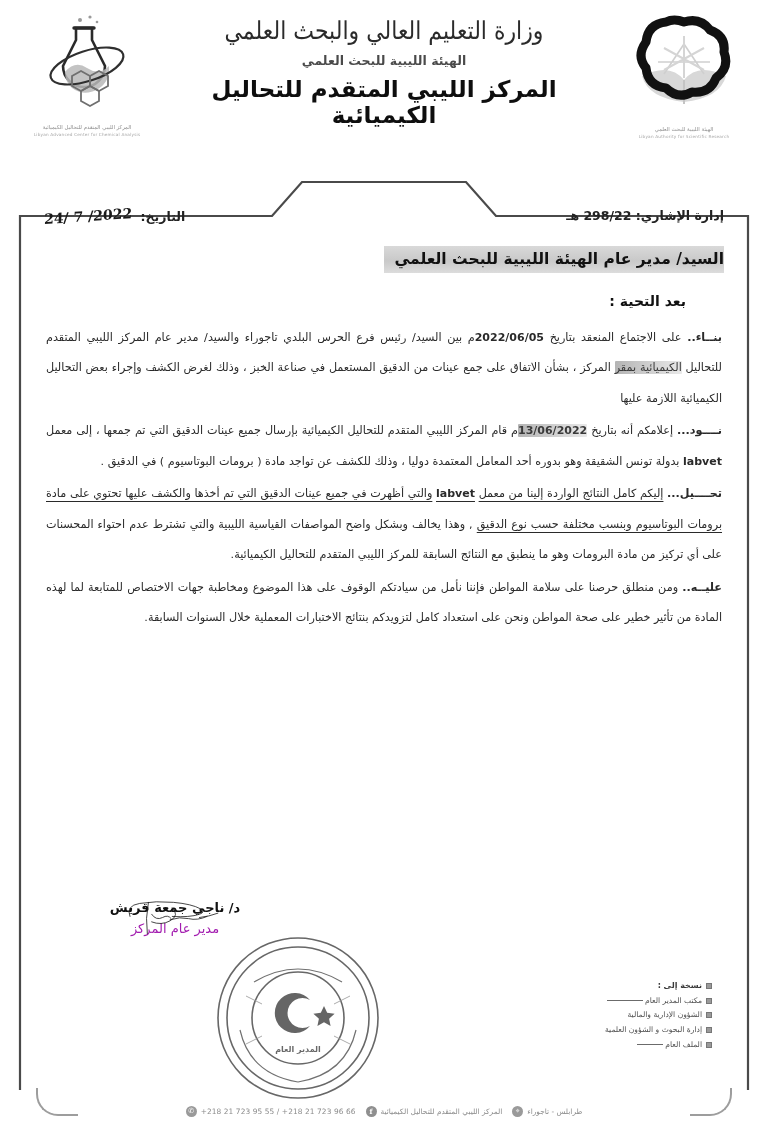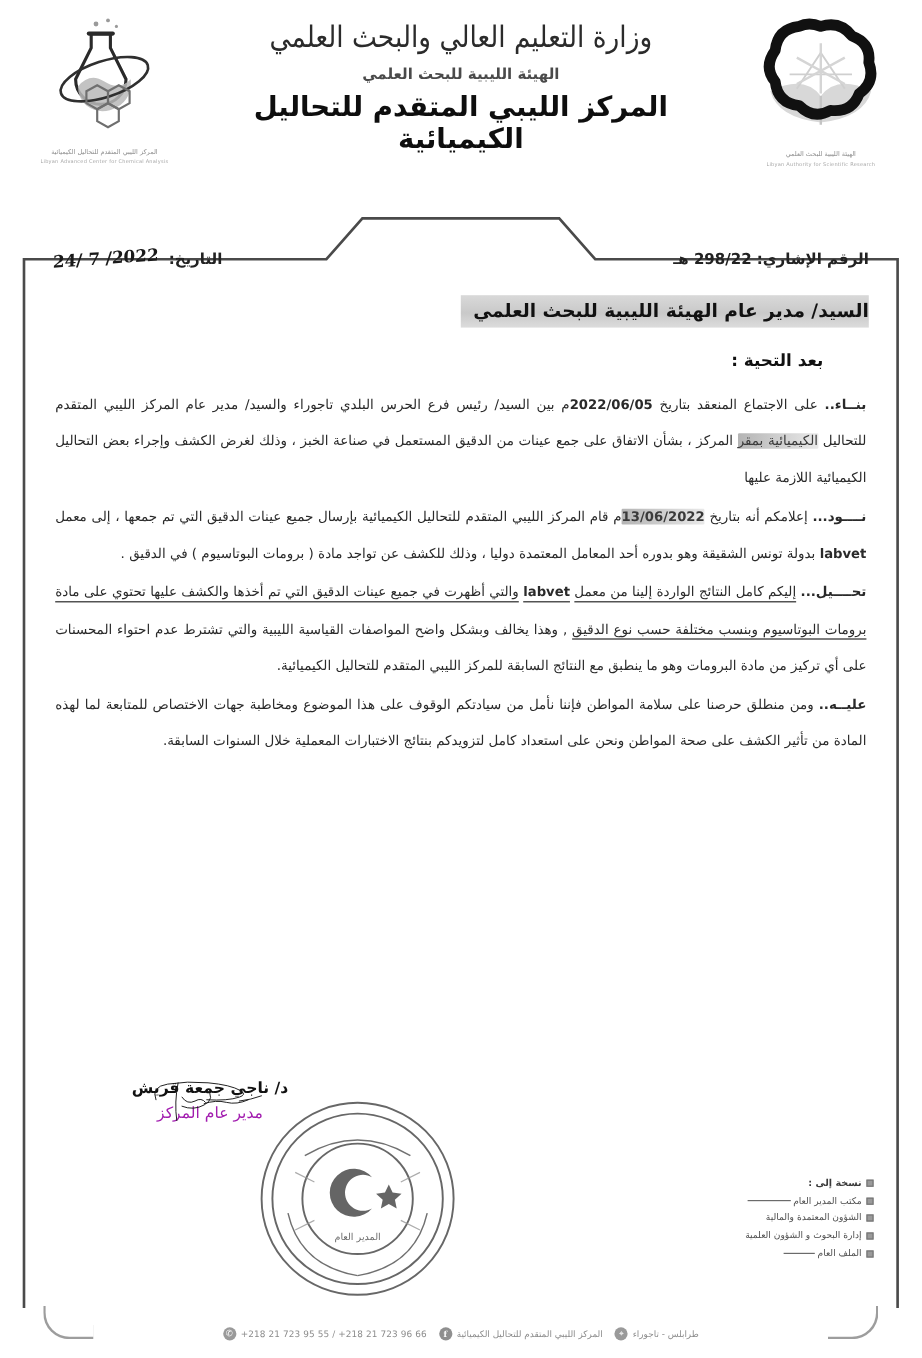--- a/index.html
+++ b/index.html
@@ -120,26 +120,26 @@
   
   .signblock{
     position:absolute;left:22px;top:700px;width:230px;text-align:center;
     direction:rtl;
   }
   .sig-svg{display:block;margin:0 auto -6px auto;}
   .sig-name{font-size:13px;font-weight:bold;color:#111;margin-top:2px;}
   .sig-title{font-size:13px;font-weight:normal;color:#a21caf;margin-top:6px;}
 
   .seal{
-    position:absolute;left:168px;top:709px;width:185px;height:185px;opacity:.72;
+    position:absolute;left:168px;top:728px;width:185px;height:185px;opacity:.72;font-weight:bold;
   }
 
   
   .cc{
-    position:absolute;right:2px;top:780px;width:210px;
+    position:absolute;right:18px;top:780px;width:210px;
     direction:rtl;
     font-size:7.6px;line-height:1.95;color:#4d4d4d;
   }
   .cc .cc-title{font-weight:bold;color:#3a3a3a;font-size:8px;}
   .cc-item{white-space:nowrap;}
   .cc-sq{
     display:inline-block;width:4px;height:4px;border:.6px solid #777;
     background:#9a9a9a;margin-left:4px;vertical-align:middle;
   }
   .cc-rule{
@@ -235,21 +235,21 @@
 
   <div class="frame">
     <svg viewBox="0 0 740 920" preserveAspectRatio="none">
       <path d="M6 914 L6 40 L258 40 L288 6 L452 6 L482 40 L734 40 L734 914" fill="none" stroke="#4a4a4a" stroke-width="2.2"></path>
     </svg>
 
     <div class="frame-inner">
 
       <div class="refrow">
         <div class="ref">
-          <span>الرقم الإشاري:</span>
+          <span>إدارة الإشاري:</span>
           <span class="num">298/22 هـ</span>
         </div>
         <div class="dateblock">
           <span>التاريخ:</span>
           <span class="date-hand">2022/ 7 /24</span>
         </div>
       </div>
 
       <div class="addressee">السيد/ مدير عام الهيئة الليبية للبحث العلمي</div>
       <div class="clear"></div>
@@ -277,21 +277,21 @@
         <p>
           <span class="lead">تحــــيل...</span>
           <span class="u">إليكم كامل النتائج الواردة إلينا من معمل</span>
           <span class="latin u">labvet</span>
           <span class="u">والتي أظهرت في جميع عينات الدقيق التي تم أخذها والكشف عليها تحتوي على مادة برومات البوتاسيوم وبنسب مختلفة حسب نوع الدقيق</span>
           <span>, وهذا يخالف وبشكل واضح المواصفات القياسية الليبية والتي تشترط عدم احتواء المحسنات على أي تركيز من مادة البرومات وهو ما ينطبق مع النتائج السابقة للمركز الليبي المتقدم للتحاليل الكيميائية.</span>
         </p>
 
         <p>
           <span class="lead">عليــه..</span>
-          <span>ومن منطلق حرصنا على سلامة المواطن فإننا نأمل من سيادتكم الوقوف على هذا الموضوع ومخاطبة جهات الاختصاص للمتابعة لما لهذه المادة من تأثير الكشف على صحة المواطن ونحن على استعداد كامل لتزويدكم بنتائج الاختبارات المعملية خلال السنوات السابقة.</span>
+          <span>ومن منطلق حرصنا على سلامة المواطن فإننا نأمل من سيادتكم الوقوف على هذا الموضوع ومخاطبة جهات الاختصاص للمتابعة لما لهذه المادة من تأثير خطير على صحة المواطن ونحن على استعداد كامل لتزويدكم بنتائج الاختبارات المعملية خلال السنوات السابقة.</span>
         </p>
       </div>
 
 
       <div class="signblock">
         <svg class="sig-svg" width="210" height="70" viewBox="0 0 210 70">
           <g fill="none" stroke="#1d1d1d" stroke-width="1.5" stroke-linecap="round">
             <path d="M22 34 q-8 -20 18 -24 q30 -5 62 -2 q34 3 50 12 q10 6 -2 10 q-18 6 -50 4"></path>
             <path d="M100 18 q14 14 -4 24 q-16 9 -34 2"></path>
             <path d="M56 8 q-6 30 -2 58"></path>
@@ -328,21 +328,21 @@
       </div>
 
       <div class="cc">
         <div class="cc-title">
           <span class="cc-sq"></span><span>نسخة إلى :</span>
         </div>
         <div class="cc-item">
           <span class="cc-sq"></span><span>مكتب المدير العام</span><span class="cc-rule"></span>
         </div>
         <div class="cc-item">
-          <span class="cc-sq"></span><span>الشؤون المعتمدة والمالية</span>
+          <span class="cc-sq"></span><span>الشؤون الإدارية والمالية</span>
         </div>
         <div class="cc-item">
           <span class="cc-sq"></span><span>إدارة البحوث و الشؤون العلمية</span>
         </div>
         <div class="cc-item">
           <span class="cc-sq"></span><span>الملف العام</span><span class="cc-rule short"></span>
         </div>
       </div>
 
     </div>

